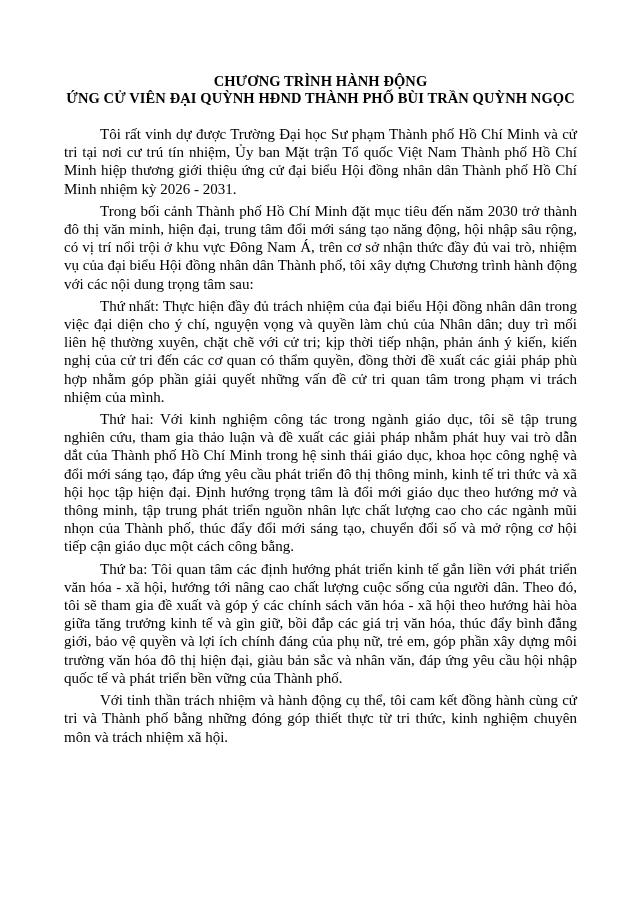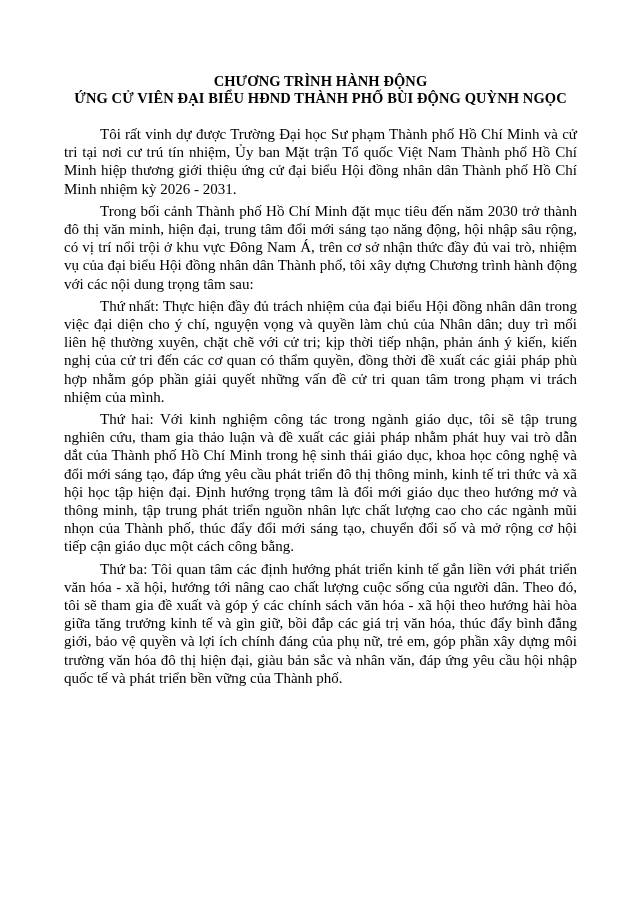--- a/index.html
+++ b/index.html
@@ -34,24 +34,25 @@
     margin: 0 0 4px 0;
   }
 </style>
 </head>
 <body>
 
 <div class="page">
 
   <h1 class="doc-title">
     <span class="title-line">CHƯƠNG TRÌNH HÀNH ĐỘNG</span>
-    <span class="title-line">ỨNG CỬ VIÊN ĐẠI BIỂU HĐND THÀNH PHỐ BÙI ĐỘNG QUỲNH NGỌC</span>
+    <span class="title-line">ỨNG CỬ VIÊN ĐẠI QUỲNH HĐND THÀNH PHỐ BÙI TRẦN QUỲNH NGỌC</span>
   </h1>
 
   <div class="doc-body">
     <p>Tôi rất vinh dự được Trường Đại học Sư phạm Thành phố Hồ Chí Minh và cử tri tại nơi cư trú tín nhiệm, Ủy ban Mặt trận Tổ quốc Việt Nam Thành phố Hồ Chí Minh hiệp thương giới thiệu ứng cử đại biểu Hội đồng nhân dân Thành phố Hồ Chí Minh nhiệm kỳ 2026 - 2031.</p>
     <p>Trong bối cảnh Thành phố Hồ Chí Minh đặt mục tiêu đến năm 2030 trở thành đô thị văn minh, hiện đại, trung tâm đổi mới sáng tạo năng động, hội nhập sâu rộng, có vị trí nổi trội ở khu vực Đông Nam Á, trên cơ sở nhận thức đầy đủ vai trò, nhiệm vụ của đại biểu Hội đồng nhân dân Thành phố, tôi xây dựng Chương trình hành động với các nội dung trọng tâm sau:</p>
     <p>Thứ nhất: Thực hiện đầy đủ trách nhiệm của đại biểu Hội đồng nhân dân trong việc đại diện cho ý chí, nguyện vọng và quyền làm chủ của Nhân dân; duy trì mối liên hệ thường xuyên, chặt chẽ với cử tri; kịp thời tiếp nhận, phản ánh ý kiến, kiến nghị của cử tri đến các cơ quan có thẩm quyền, đồng thời đề xuất các giải pháp phù hợp nhằm góp phần giải quyết những vấn đề cử tri quan tâm trong phạm vi trách nhiệm của mình.</p>
     <p>Thứ hai: Với kinh nghiệm công tác trong ngành giáo dục, tôi sẽ tập trung nghiên cứu, tham gia thảo luận và đề xuất các giải pháp nhằm phát huy vai trò dẫn dắt của Thành phố Hồ Chí Minh trong hệ sinh thái giáo dục, khoa học công nghệ và đổi mới sáng tạo, đáp ứng yêu cầu phát triển đô thị thông minh, kinh tế tri thức và xã hội học tập hiện đại. Định hướng trọng tâm là đổi mới giáo dục theo hướng mở và thông minh, tập trung phát triển nguồn nhân lực chất lượng cao cho các ngành mũi nhọn của Thành phố, thúc đẩy đổi mới sáng tạo, chuyển đổi số và mở rộng cơ hội tiếp cận giáo dục một cách công bằng.</p>
     <p>Thứ ba: Tôi quan tâm các định hướng phát triển kinh tế gắn liền với phát triển văn hóa - xã hội, hướng tới nâng cao chất lượng cuộc sống của người dân. Theo đó, tôi sẽ tham gia đề xuất và góp ý các chính sách văn hóa - xã hội theo hướng hài hòa giữa tăng trưởng kinh tế và gìn giữ, bồi đắp các giá trị văn hóa, thúc đẩy bình đẳng giới, bảo vệ quyền và lợi ích chính đáng của phụ nữ, trẻ em, góp phần xây dựng môi trường văn hóa đô thị hiện đại, giàu bản sắc và nhân văn, đáp ứng yêu cầu hội nhập quốc tế và phát triển bền vững của Thành phố.</p>
+    <p>Với tinh thần trách nhiệm và hành động cụ thể, tôi cam kết đồng hành cùng cử tri và Thành phố bằng những đóng góp thiết thực từ tri thức, kinh nghiệm chuyên môn và trách nhiệm xã hội.</p>
   </div>
 
 </div>
 
 </body></html>

